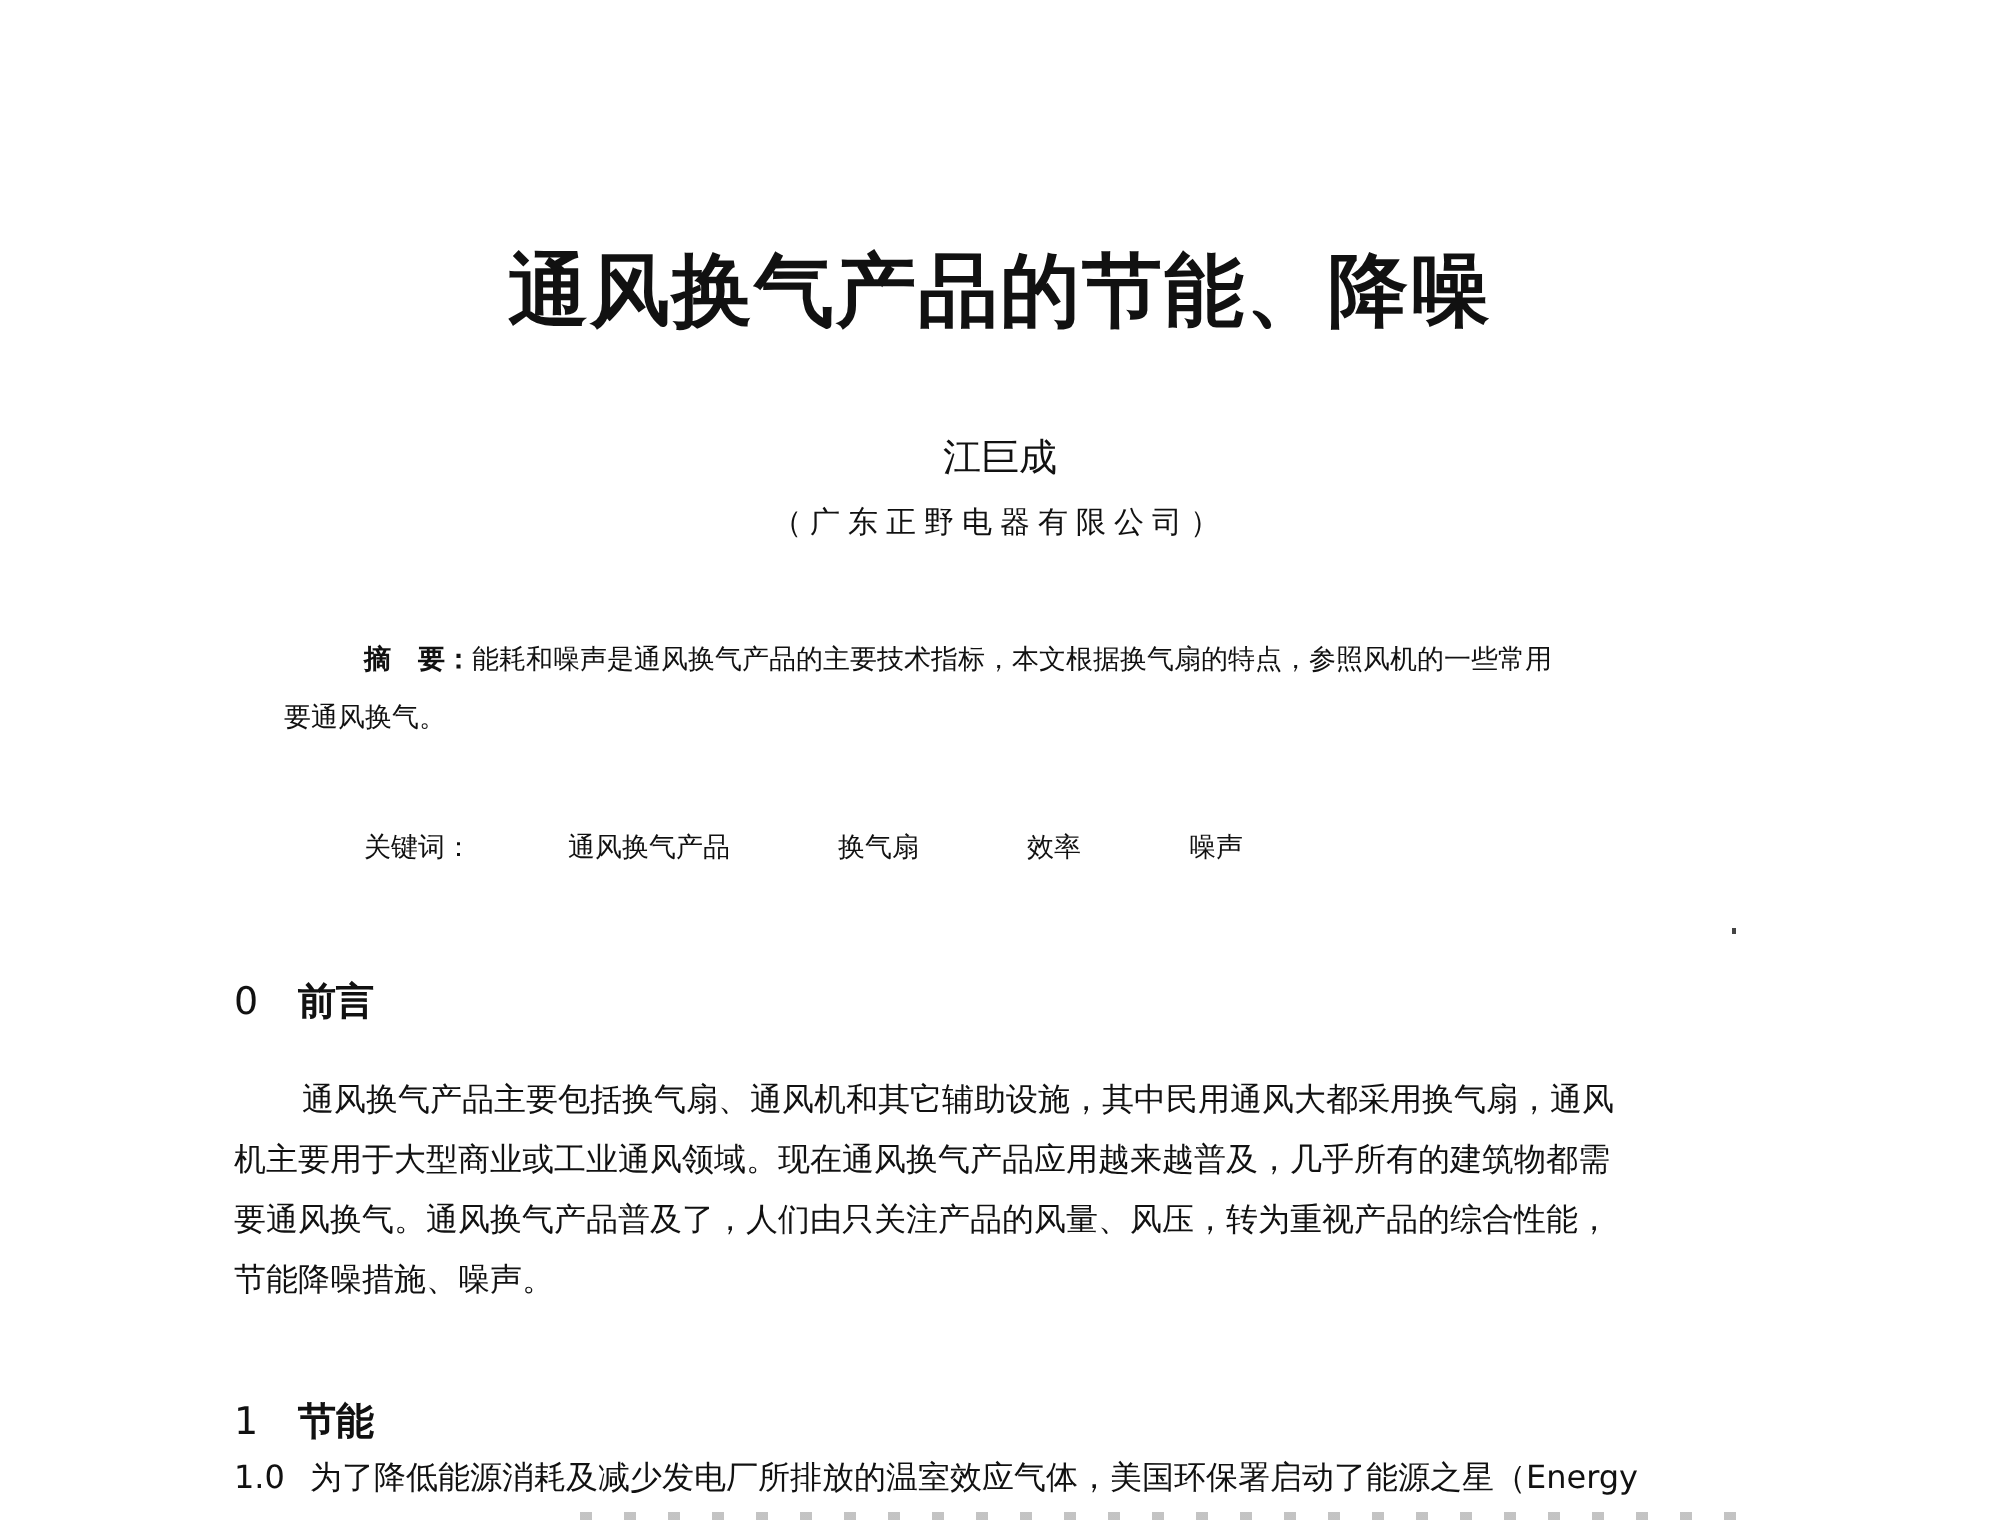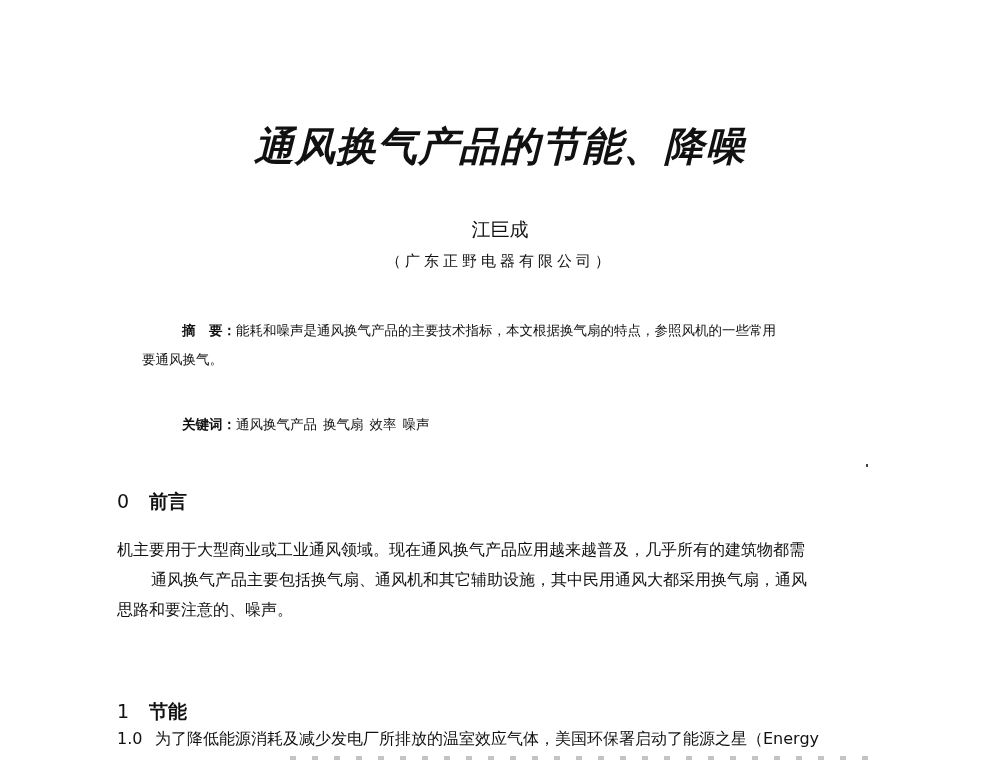--- a/index.html
+++ b/index.html
@@ -25,21 +25,20 @@
       position: absolute;
       left: 0;
       width: 1000px;
       top: 118px;
       text-align: center;
       font-size: 40px;
       font-weight: bold;
       letter-spacing: 1px;
       line-height: 56px;
       font-family: "DejaVu Serif", "Liberation Serif", serif;
-      font-style: italic;
     }
     .author {
       position: absolute;
       left: 0;
       width: 1000px;
       top: 216px;
       text-align: center;
       font-size: 19px;
       line-height: 26px;
     }
@@ -70,22 +69,22 @@
     }
     .keywords {
       position: absolute;
       left: 182px;
       top: 410px;
       font-size: 13.5px;
       line-height: 29px;
       font-family: "DejaVu Sans", "Liberation Sans", sans-serif;
       white-space: nowrap;
     }
-    .keywords .label { font-weight: bold; }
-    .keywords .kw { margin-right: 6px; }
+    .keywords .label { font-weight: normal; }
+    .keywords .kw { margin-right: 6px; margin-left: 48px; }
     .speck {
       position: absolute;
       left: 866px;
       top: 464px;
       width: 2px;
       height: 3px;
       background: #444;
     }
     .section-heading {
       position: absolute;
@@ -145,23 +144,24 @@
     <span class="label">关键词：</span><span class="kw">通风换气产品</span><span class="kw">换气扇</span><span class="kw">效率</span><span class="kw">噪声</span>
   </div>
 
   <div class="speck"></div>
 
   <div class="section-heading" style="top:487px;">
     <span class="num">0</span><span>前言</span>
   </div>
 
   <div class="body-text" style="top:535px;">
+    <div class="line first">通风换气产品主要包括换气扇、通风机和其它辅助设施，其中民用通风大都采用换气扇，通风</div>
     <div class="line">机主要用于大型商业或工业通风领域。现在通风换气产品应用越来越普及，几乎所有的建筑物都需</div>
-    <div class="line first">通风换气产品主要包括换气扇、通风机和其它辅助设施，其中民用通风大都采用换气扇，通风</div>
-    <div class="line">思路和要注意的、噪声。</div>
+    <div class="line">要通风换气。通风换气产品普及了，人们由只关注产品的风量、风压，转为重视产品的综合性能，</div>
+    <div class="line">节能降噪措施、噪声。</div>
   </div>
 
   <div class="section-heading" style="top:677px;margin-top:20px;">
     <span class="num">1</span><span>节能</span>
   </div>
 
   <div class="body-text" style="top:724px;">
     <div class="line"><span class="para-num">1.0</span><span>为了降低能源消耗及减少发电厂所排放的温室效应气体，美国环保署启动了能源之星（Energy</span></div>
   </div>
 

